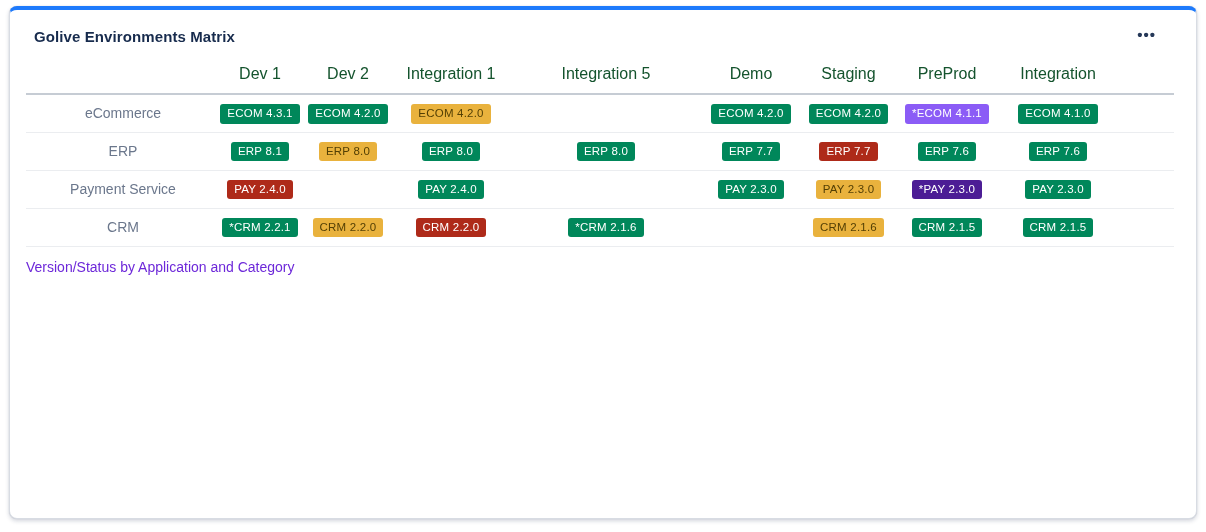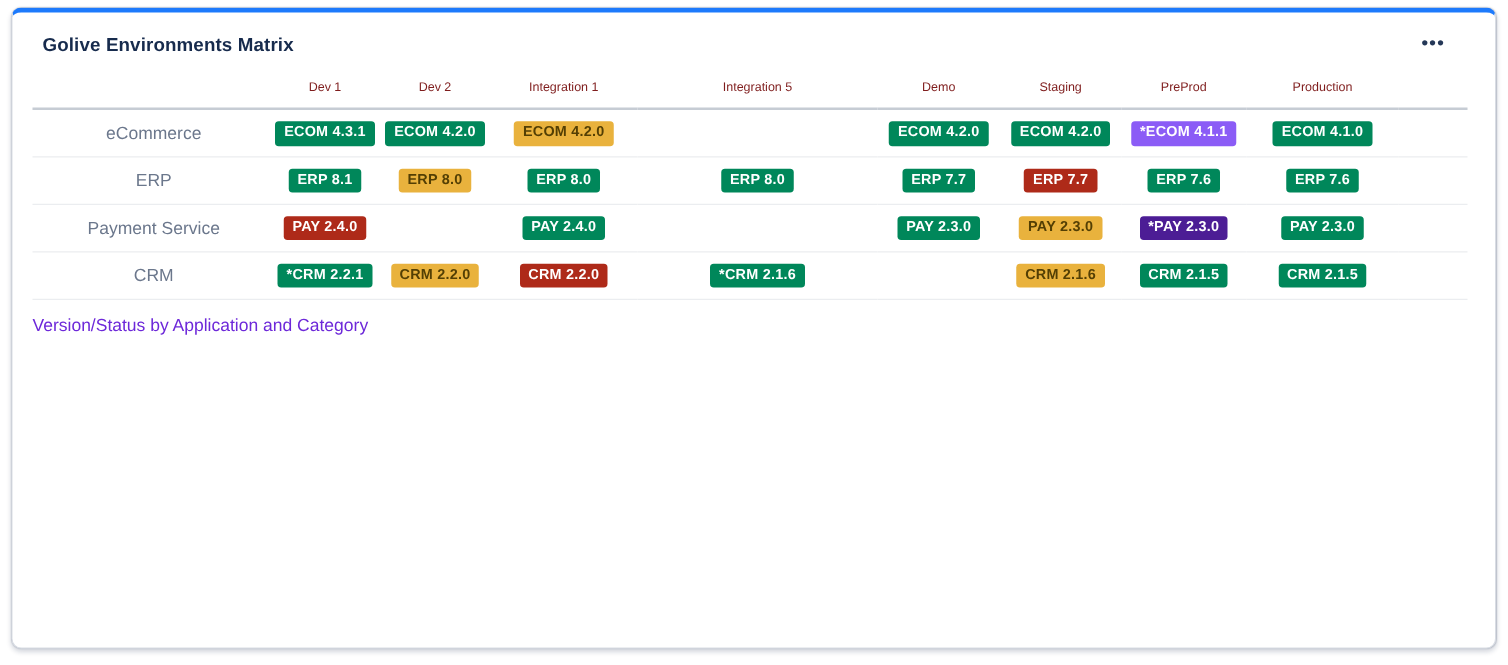--- a/index.html
+++ b/index.html
@@ -54,23 +54,23 @@
   col.c-dev1    { width: 88px;  }
   col.c-dev2    { width: 88px;  }
   col.c-int1    { width: 118px; }
   col.c-int2    { width: 192px; }
   col.c-demo    { width: 98px;  }
   col.c-staging { width: 97px;  }
   col.c-preprod { width: 100px; }
   col.c-prod    { width: 122px; }
   col.c-spacer  { width: auto;  }
   thead th {
-    font-size: 10px;
+    font-size: 16px;
     font-weight: 400;
-    color: #7f1d1d;
+    color: #14532d;
     text-align: center;
     padding: 6px 2px 10px 2px;
     border-bottom: 2px solid #c6ccd4;
     white-space: nowrap;
     overflow: hidden;
   }
   thead th.row-head { border-bottom: 2px solid #c6ccd4; }
   tbody td, tbody th {
     height: 38px;
     border-bottom: 1px solid #ebedf0;
@@ -83,21 +83,21 @@
   tbody th.row-label {
     text-align: center;
     font-size: 14px;
     font-weight: 400;
     color: #6b778c;
     padding-left: 6px;
   }
   .badge {
     display: inline-block;
     font-size: 11.5px;
-    font-weight: 700;
+    font-weight: 400;
     line-height: 1;
     padding: 4px 7px 4px 7px;
     border-radius: 3px;
     letter-spacing: 0.2px;
     cursor: pointer;
     white-space: nowrap;
   }
   .gadget-footer {
     margin: 12px 24px 0 16px;
     font-size: 14px;
@@ -132,21 +132,21 @@
       <thead>
         <tr id="matrix-head-row">
             <th class="row-head"></th>
             <th>Dev 1</th>
             <th>Dev 2</th>
             <th>Integration 1</th>
             <th>Integration 5</th>
             <th>Demo</th>
             <th>Staging</th>
             <th>PreProd</th>
-            <th>Production</th>
+            <th>Integration</th>
             <th></th>
           </tr>
       </thead>
       <tbody id="matrix-body">
           <tr>
             <th class="row-label">eCommerce</th>
             <td><span class="badge" style="background: rgb(0, 135, 90); color: rgb(255, 255, 255);">ECOM 4.3.1</span></td>
             <td><span class="badge" style="background: rgb(0, 135, 90); color: rgb(255, 255, 255);">ECOM 4.2.0</span></td>
             <td><span class="badge" style="background: rgb(233, 178, 61); color: rgb(83, 63, 4);">ECOM 4.2.0</span></td>
             <td></td>

